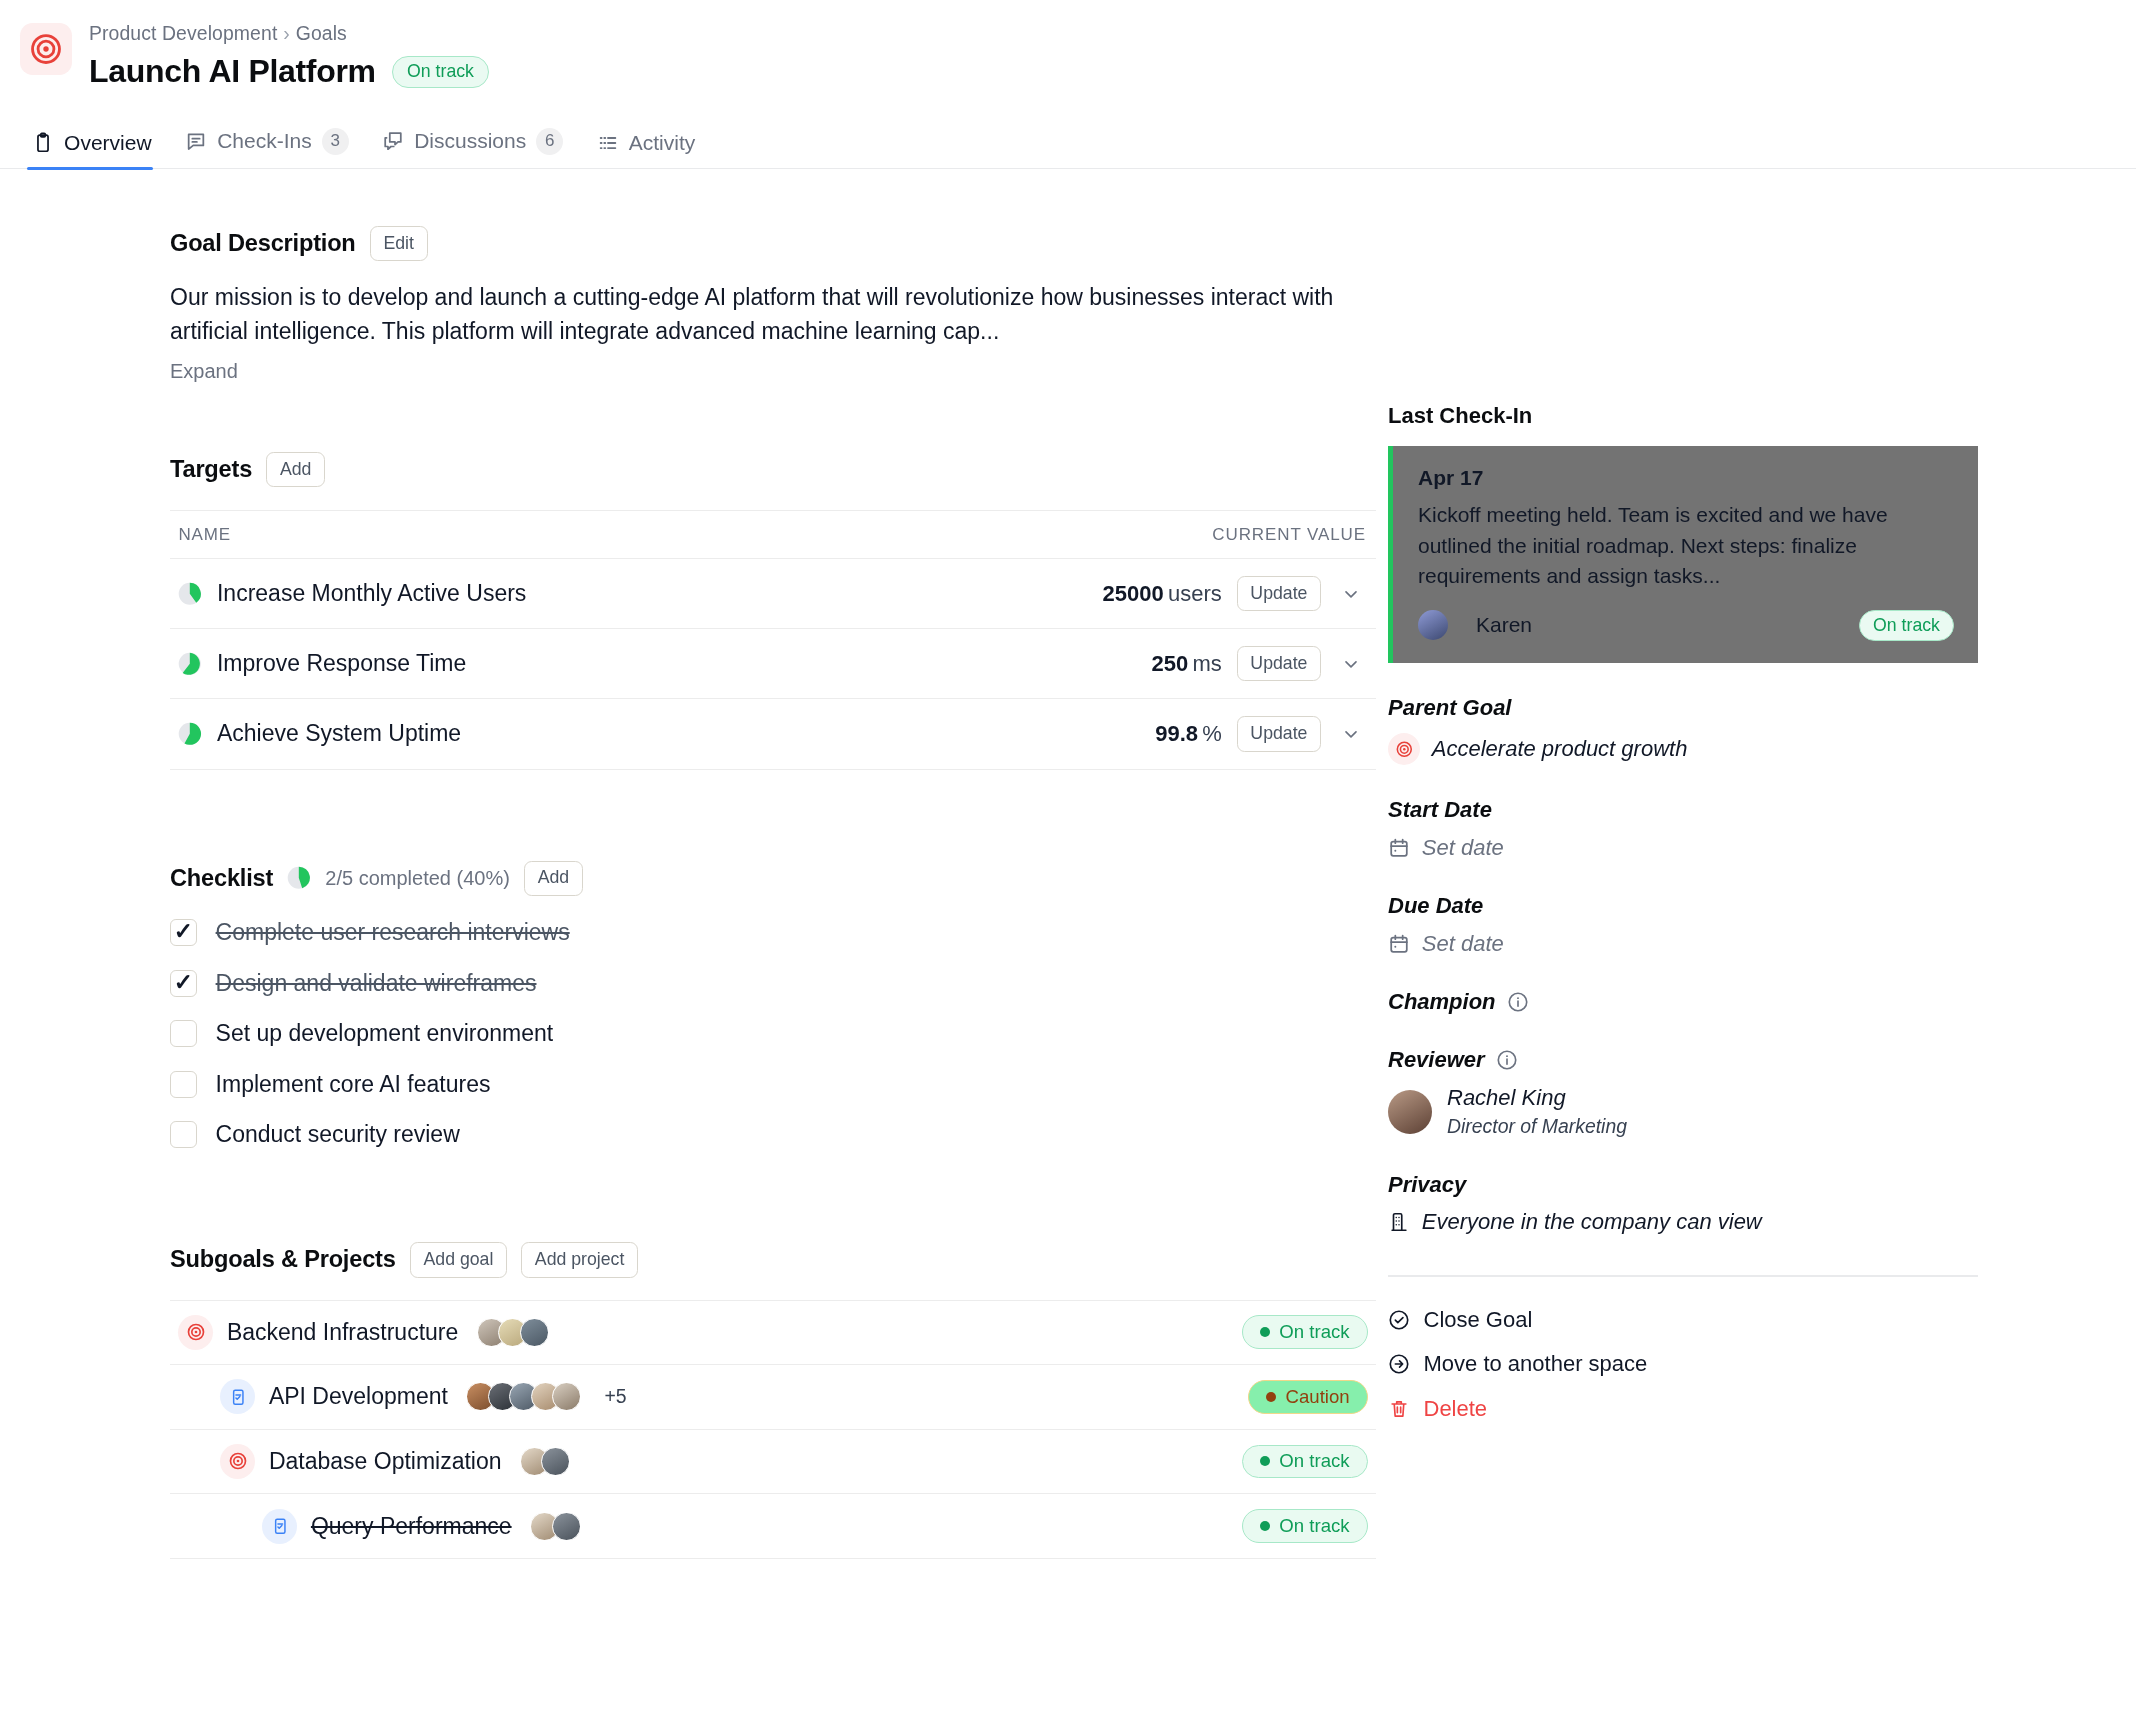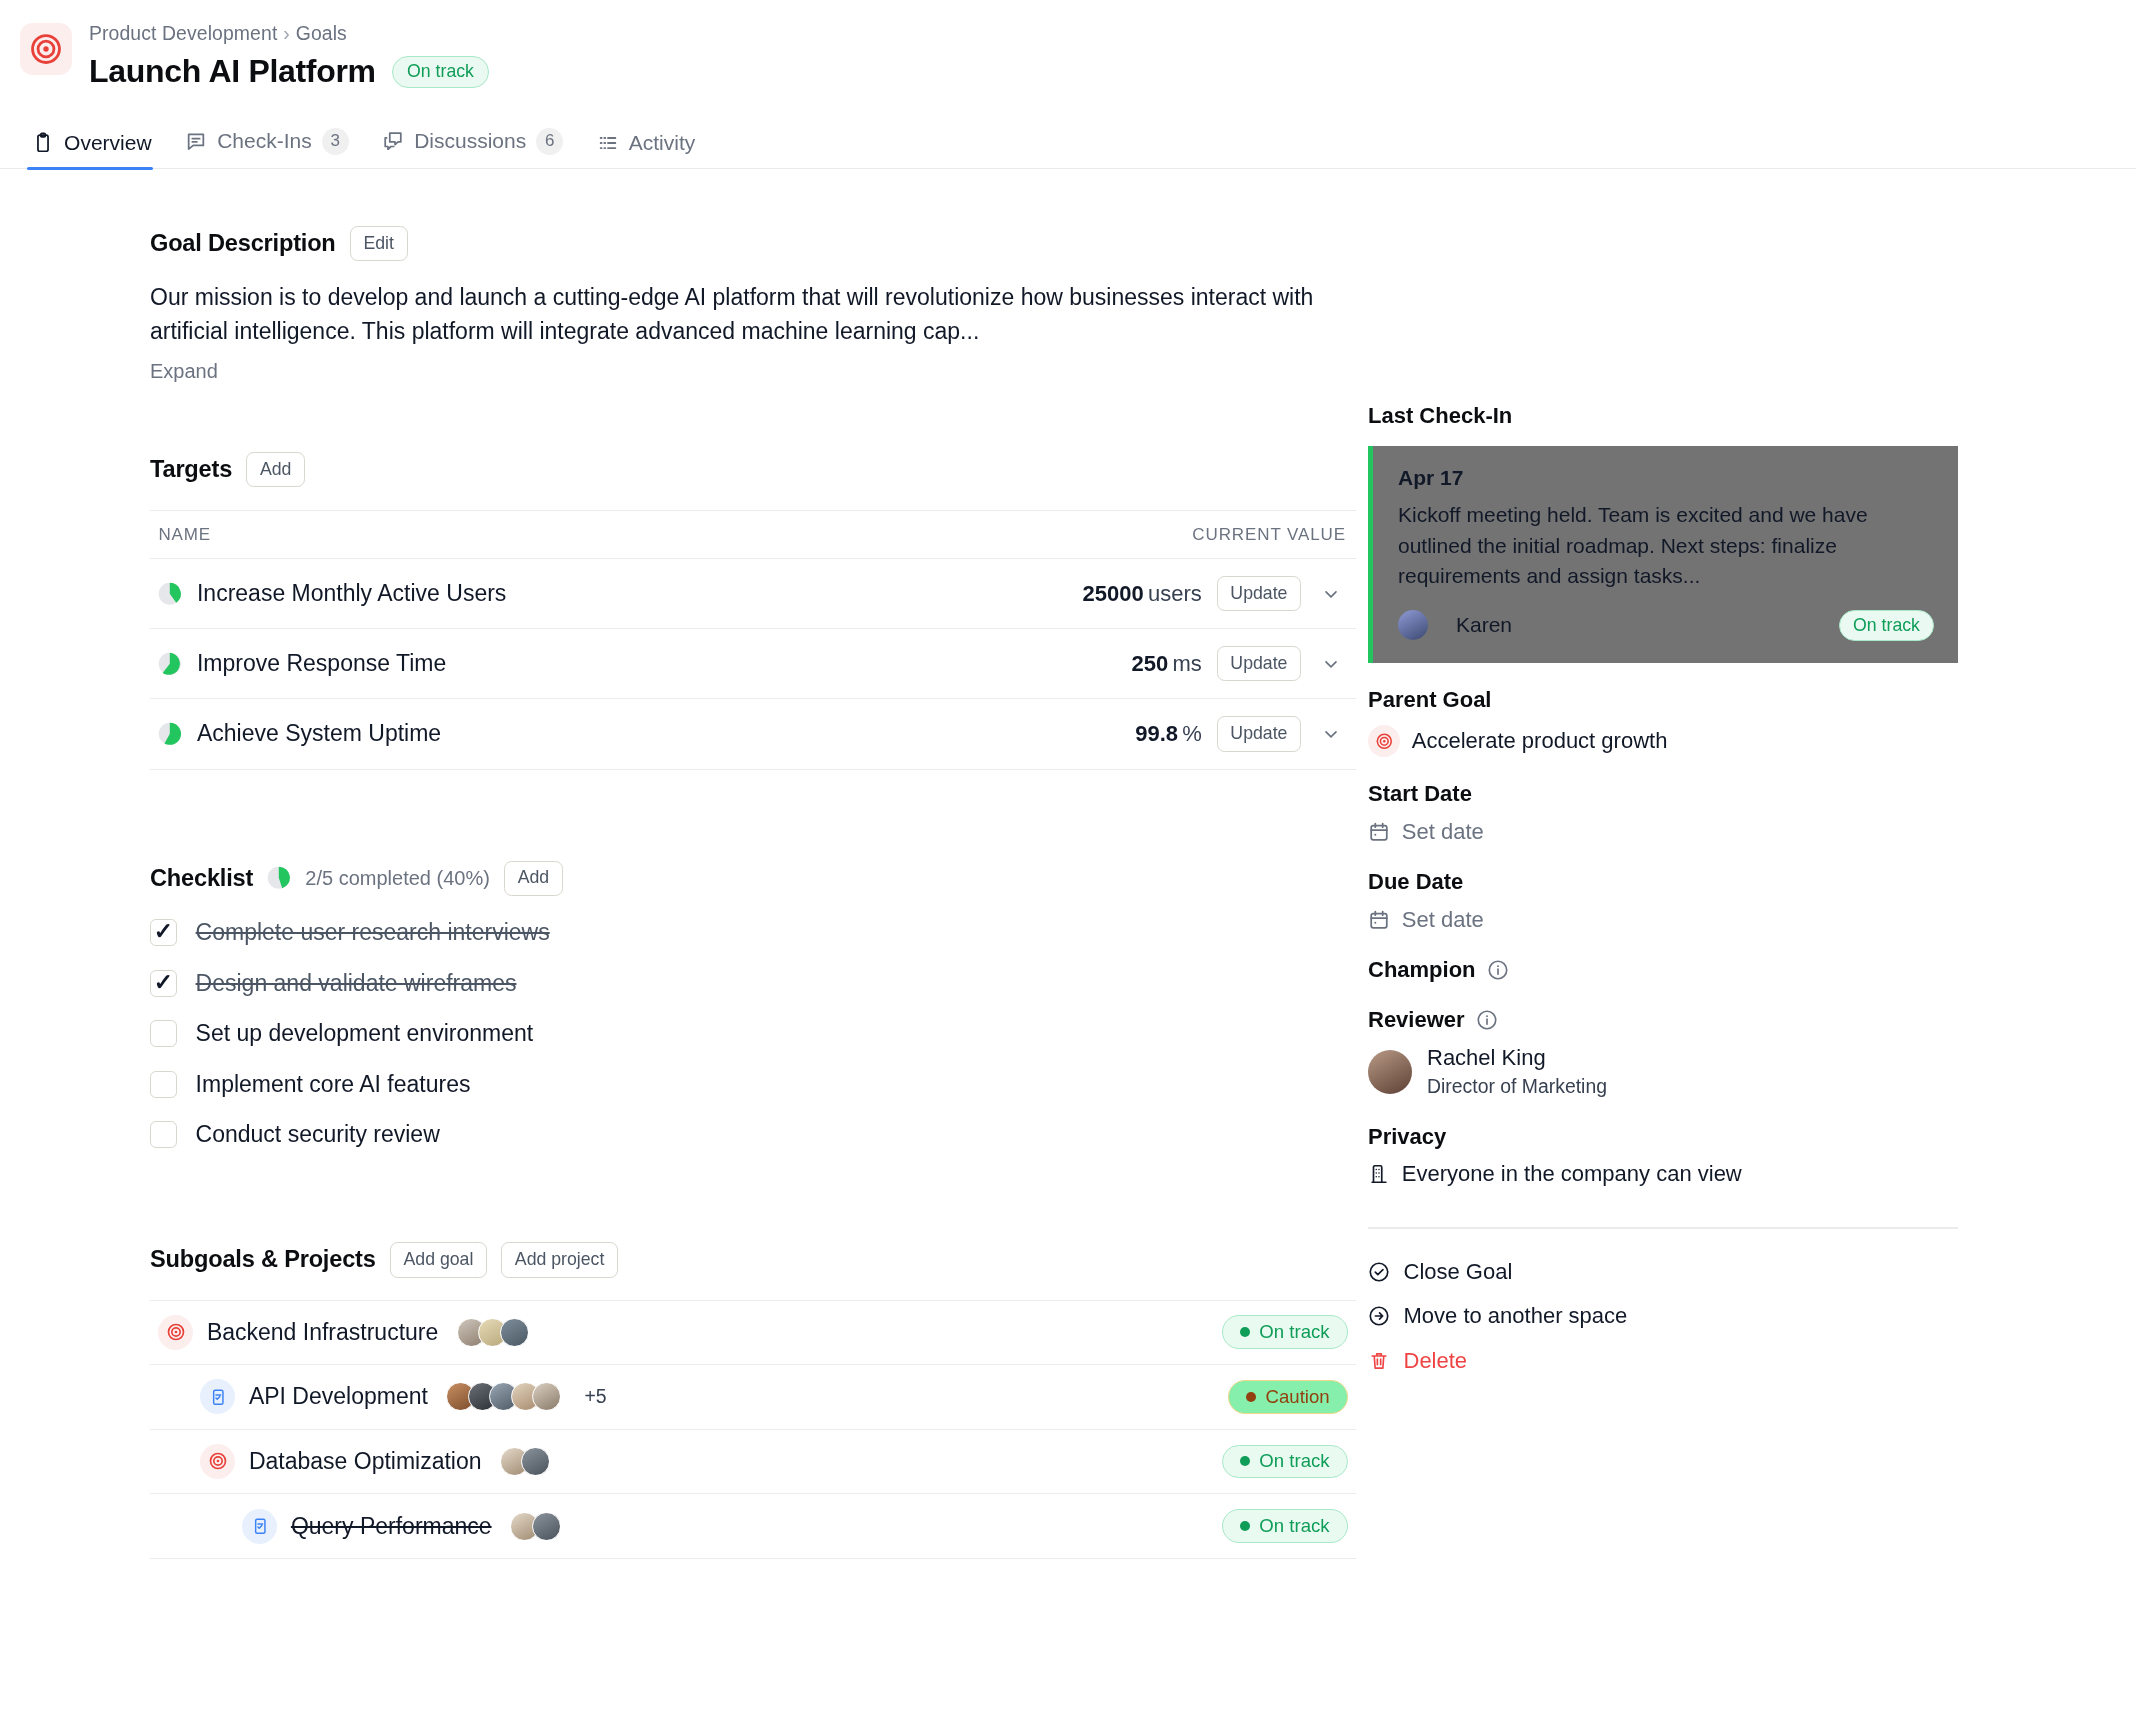--- a/index.html
+++ b/index.html
@@ -46,21 +46,21 @@
     height: 3.4px; background: #3b82f6; border-radius: 1.7px;
   }
   .tab-count {
     background: #f0f0f1; color: #6b7280; border-radius: 842px;
     font-size: 17px; min-width: 27px; height: 27px; padding: 0 7.6px;
     display: inline-flex; align-items: center; justify-content: center;
   }
   .ico { display: inline-flex; align-items: center; justify-content: center; flex: 0 0 auto; }
 
   
-  .body { display: flex; padding: 0; }
+  .body { display: flex; padding: 0; justify-content: flex-end; }
   .main-col { width: 1358px; padding: 57px 0 0 150px; }
   .side-col { width: 759px; padding: 234px 0 0 10px; }
 
   
   .sec-head { display: flex; align-items: center; gap: 14.3px; }
   .sec-title { font-size: 23.6px; font-weight: bold; color: #0b0d10; letter-spacing: -0.2px; }
   .btn-sm {
     border: 1.3px solid #d9d6cd; background: #fff; color: #4b5563;
     border-radius: 7.6px; padding: 5.9px 12.6px; font-size: 17.7px; line-height: 1.2;
     cursor: pointer; font-family: inherit;
@@ -147,21 +147,21 @@
     padding: 20px 23.6px 22px 25px; width: 590px;
   }
   .ci-date { font-size: 21px; font-weight: bold; color: #111827; }
   .ci-text { font-size: 21px; line-height: 1.44; color: #111827; margin-top: 10px; }
   .ci-foot { display: flex; align-items: center; justify-content: space-between; margin-top: 18.6px; }
   .ci-author { display: flex; align-items: center; gap: 28px; font-size: 21px; color: #111827; }
   .badge-sm {
     border: 1.3px solid #a7e8c8; background: #eafaf2; color: #0f9d58;
     border-radius: 842px; padding: 5.9px 13.5px; font-size: 17.7px; line-height: 1;
   }
-  .side-block { margin-top: 24px; }
+  .side-block { margin-top: 32px; font-style: italic; }
   .side-row { display: flex; align-items: center; gap: 11.8px; margin-top: 11.8px; font-size: 22px; color: #111827; }
   .side-row.muted { color: #6b7280; }
   .label-info { display: flex; align-items: center; gap: 11px; }
   .info-ico { width: 22px; height: 22px; flex: 0 0 auto; }
   .person { display: flex; align-items: center; gap: 15px; margin-top: 11.8px; }
   .person .pav { width: 44px; height: 44px; border-radius: 50%; overflow: hidden; flex: 0 0 auto; }
   .pname { font-size: 22px; color: #111827; line-height: 1.25; }
   .prole { font-size: 19.4px; color: #374151; line-height: 1.3; margin-top: 2.5px; }
   .divider { width: 590px; height: 1.3px; background: #e9eaec; margin: 40px 0 30px 0; }
   .action { display: flex; align-items: center; gap: 13.5px; font-size: 22px; color: #111827; margin-top: 18.6px; cursor: pointer; }

